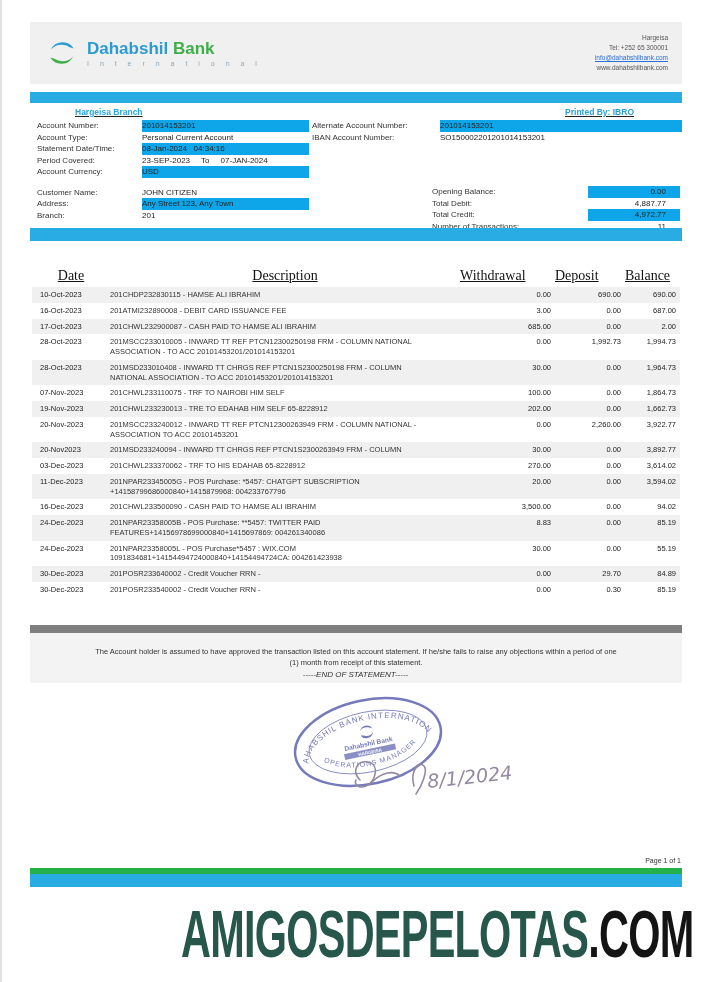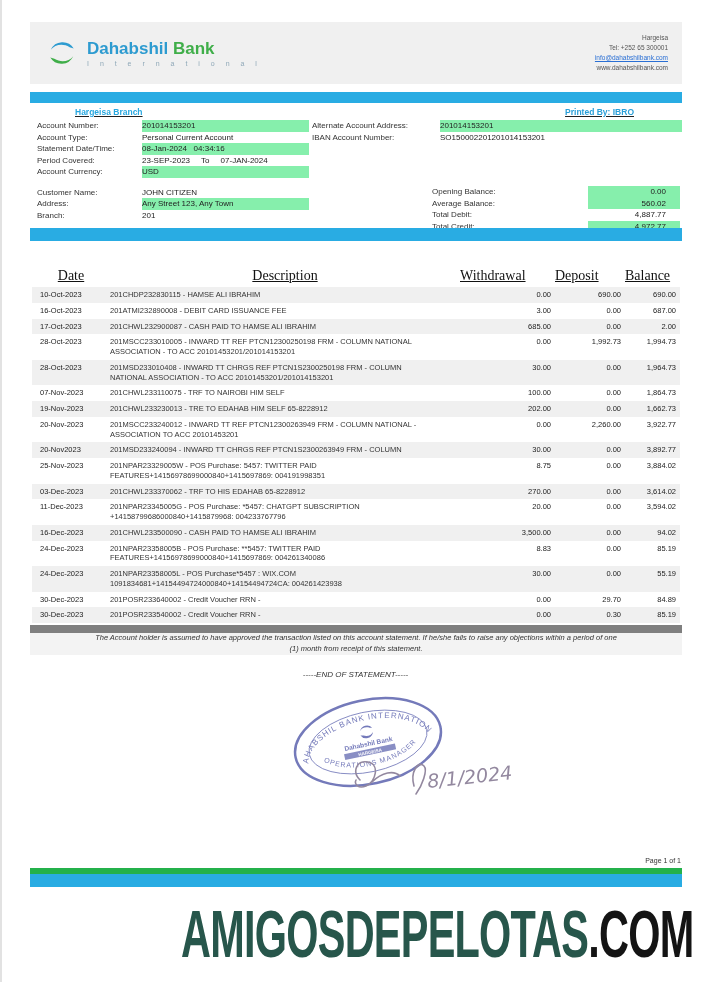--- a/index.html
+++ b/index.html
@@ -29,42 +29,42 @@
   .acct-right { position:absolute; left:310px; top:120px; width:370px; }
   .balances { position:absolute; left:430px; top:186px; width:248px; }
   .info-row { display:flex; font-size:8px; line-height:11.5px; }
   .info-row.spacer { height:9px; }
   .acct-left .lbl { width:105px; flex:none; color:#333; }
   .acct-left .val { flex:1; white-space:pre; color:#222; }
   .acct-right .lbl { width:128px; flex:none; color:#333; }
   .acct-right .val { flex:1; white-space:pre; color:#222; }
   .balances .lbl { flex:1; color:#333; }
   .balances .val { width:92px; flex:none; text-align:right; padding-right:14px; white-space:pre; }
-  .val.hl { background:#86efac; }
+  .val.hl { background:#0ea5e9; }
 
   .bar-blue2 { top:228px; height:13px; background:#29ace3; }
 
   
   table.tx { position:absolute; left:30px; top:266px; width:648px; border-collapse:collapse; }
   table.tx th { font-family:"Liberation Serif", serif; font-weight:normal; font-size:14px; color:#111; padding:2px 0 3px 0;text-decoration:underline; }
   table.tx th.h-date { width:78px; text-align:center; }
   table.tx th.h-desc { width:350px; text-align:center; }
   table.tx th.h-num { text-align:left; padding-right:4px; }
   table.tx th.h-w { width:95px; }
   table.tx th.h-d { width:70px; }
   table.tx th.h-b { width:55px; }
   table.tx td { font-size:7.5px; vertical-align:top; padding:3px 0 3px 0; line-height:1.3; }
   table.tx tbody tr:nth-child(odd) { background:#f0f0f0; }
   td.c-date { padding-left:8px !important; font-size:8px; color:#222; }
   td.c-desc { white-space:pre-line; color:#333; }
   td.c-num { text-align:right; padding-right:4px !important; color:#222; }
 
   
   .bar-dark { top:625px; height:8px; background:#7f7f7f; }
-  .disclaimer { position:absolute; left:28px; top:633px; width:652px; background:#f3f3f3; font-size:7.5px; font-style:italic; color:#333; text-align:center; padding:0 60px; line-height:1.45; }
+  .disclaimer { position:absolute; left:28px; top:633px; width:652px; background:#f3f3f3; font-size:7.5px; color:#333; text-align:center; padding:14px 60px; line-height:1.45; }
   .eos { position:absolute; left:0; top:670px; width:707px; text-align:center; font-size:8px; font-style:italic; color:#333; }
 
   .stamp { position:absolute; left:288px; top:696px; width:156px; height:92px; transform:rotate(-12deg); opacity:0.85; }
   .signature { position:absolute; left:340px; top:742px; width:190px; height:70px; }
 
   .page-num { position:absolute; right:28px; top:857px; font-size:7px; color:#333; }
   .bar-green { top:868px; height:6px; background:#24b14b; }
   .bar-blue3 { top:874px; height:13px; background:#29ace3; }
 
   .watermark { position:absolute; right:16px; top:896px; font-size:56px; font-weight:bold; letter-spacing:-1px; transform:scale(0.74,1.18); transform-origin:right top; white-space:nowrap; font-family:"Liberation Sans", sans-serif; }
@@ -146,40 +146,36 @@
         <span class="val hl">Any Street 123, Any Town</span>
   </div>
 
   <div class="info-row">
     <span class="lbl">Branch:</span>
         <span class="val">201</span>
   </div>
 </div>
   <div class="acct-right">
   <div class="info-row">
-    <span class="lbl">Alternate Account Address:</span>
+    <span class="lbl">Alternate Account Number:</span>
         <span class="val hl">201014153201</span>
   </div>
 
   <div class="info-row">
     <span class="lbl">IBAN Account Number:</span>
         <span class="val">SO150002201201014153201</span>
   </div>
 </div>
   <div class="balances">
   <div class="info-row">
     <span class="lbl">Opening Balance:</span>
         <span class="val hl">0.00</span>
   </div>
 
 
-  <div class="info-row">
-    <span class="lbl">Average Balance:</span>
-        <span class="val hl">560.02</span>
-  </div>
 
   <div class="info-row">
     <span class="lbl">Total Debit:</span>
         <span class="val">4,887.77</span>
   </div>
 
   <div class="info-row">
     <span class="lbl">Total Credit:</span>
         <span class="val hl">4,972.77</span>
   </div>
@@ -271,28 +267,20 @@
   </tr>
 
   <tr>
     <td class="c-date">20-Nov2023</td>
     <td class="c-desc">201MSD233240094 - INWARD TT CHRGS REF PTCN1S2300263949 FRM - COLUMN</td>
     <td class="c-num">30.00</td>
     <td class="c-num">0.00</td>
     <td class="c-num">3,892.77</td>
   </tr>
 
-  <tr>
-    <td class="c-date">25-Nov-2023</td>
-    <td class="c-desc">201NPAR23329005W - POS Purchase: 5457: TWITTER PAID
-FEATURES+14156978699000840+1415697869: 004191998351</td>
-    <td class="c-num">8.75</td>
-    <td class="c-num">0.00</td>
-    <td class="c-num">3,884.02</td>
-  </tr>
 
   <tr>
     <td class="c-date">03-Dec-2023</td>
     <td class="c-desc">201CHWL233370062 - TRF TO HIS EDAHAB 65-8228912</td>
     <td class="c-num">270.00</td>
     <td class="c-num">0.00</td>
     <td class="c-num">3,614.02</td>
   </tr>
 
   <tr>

